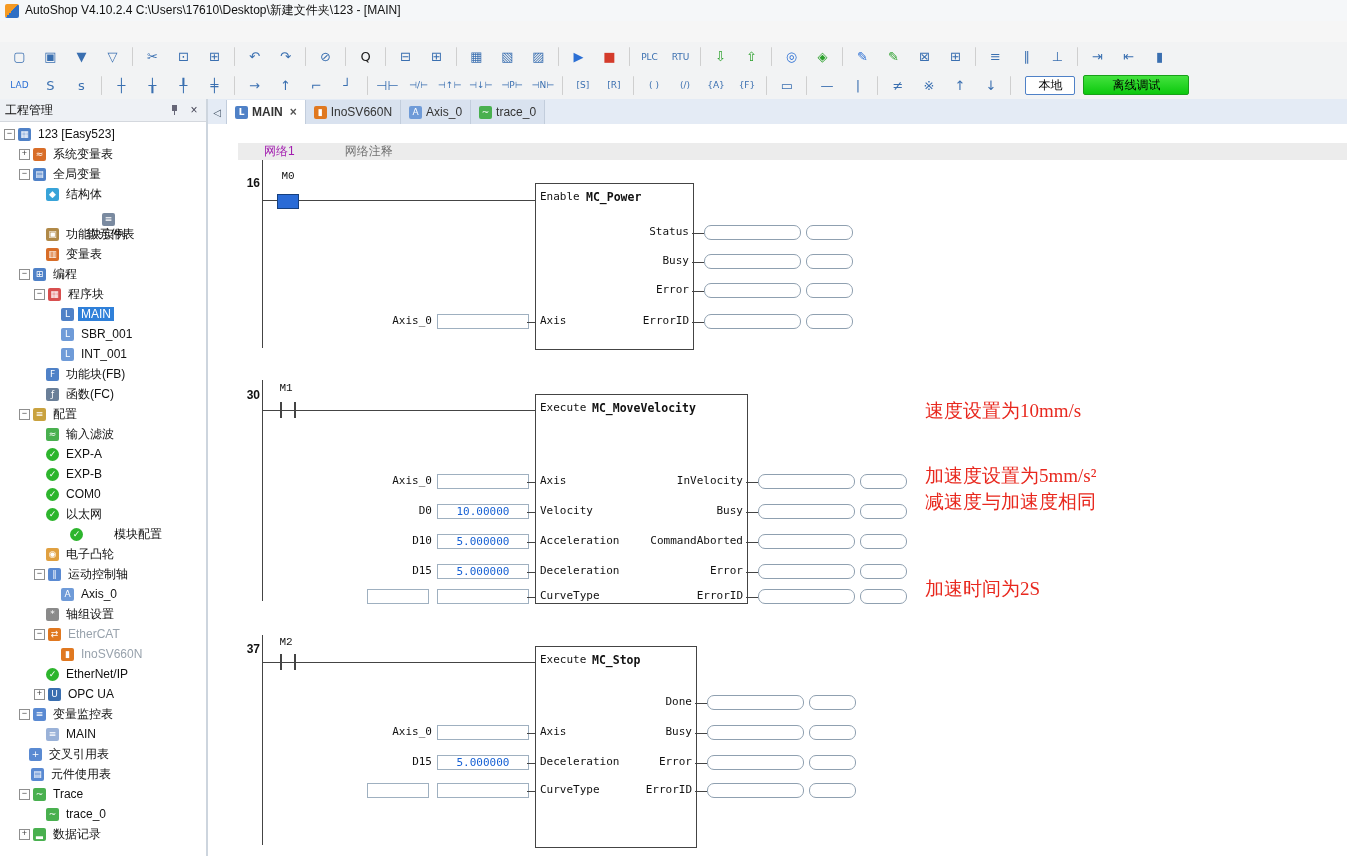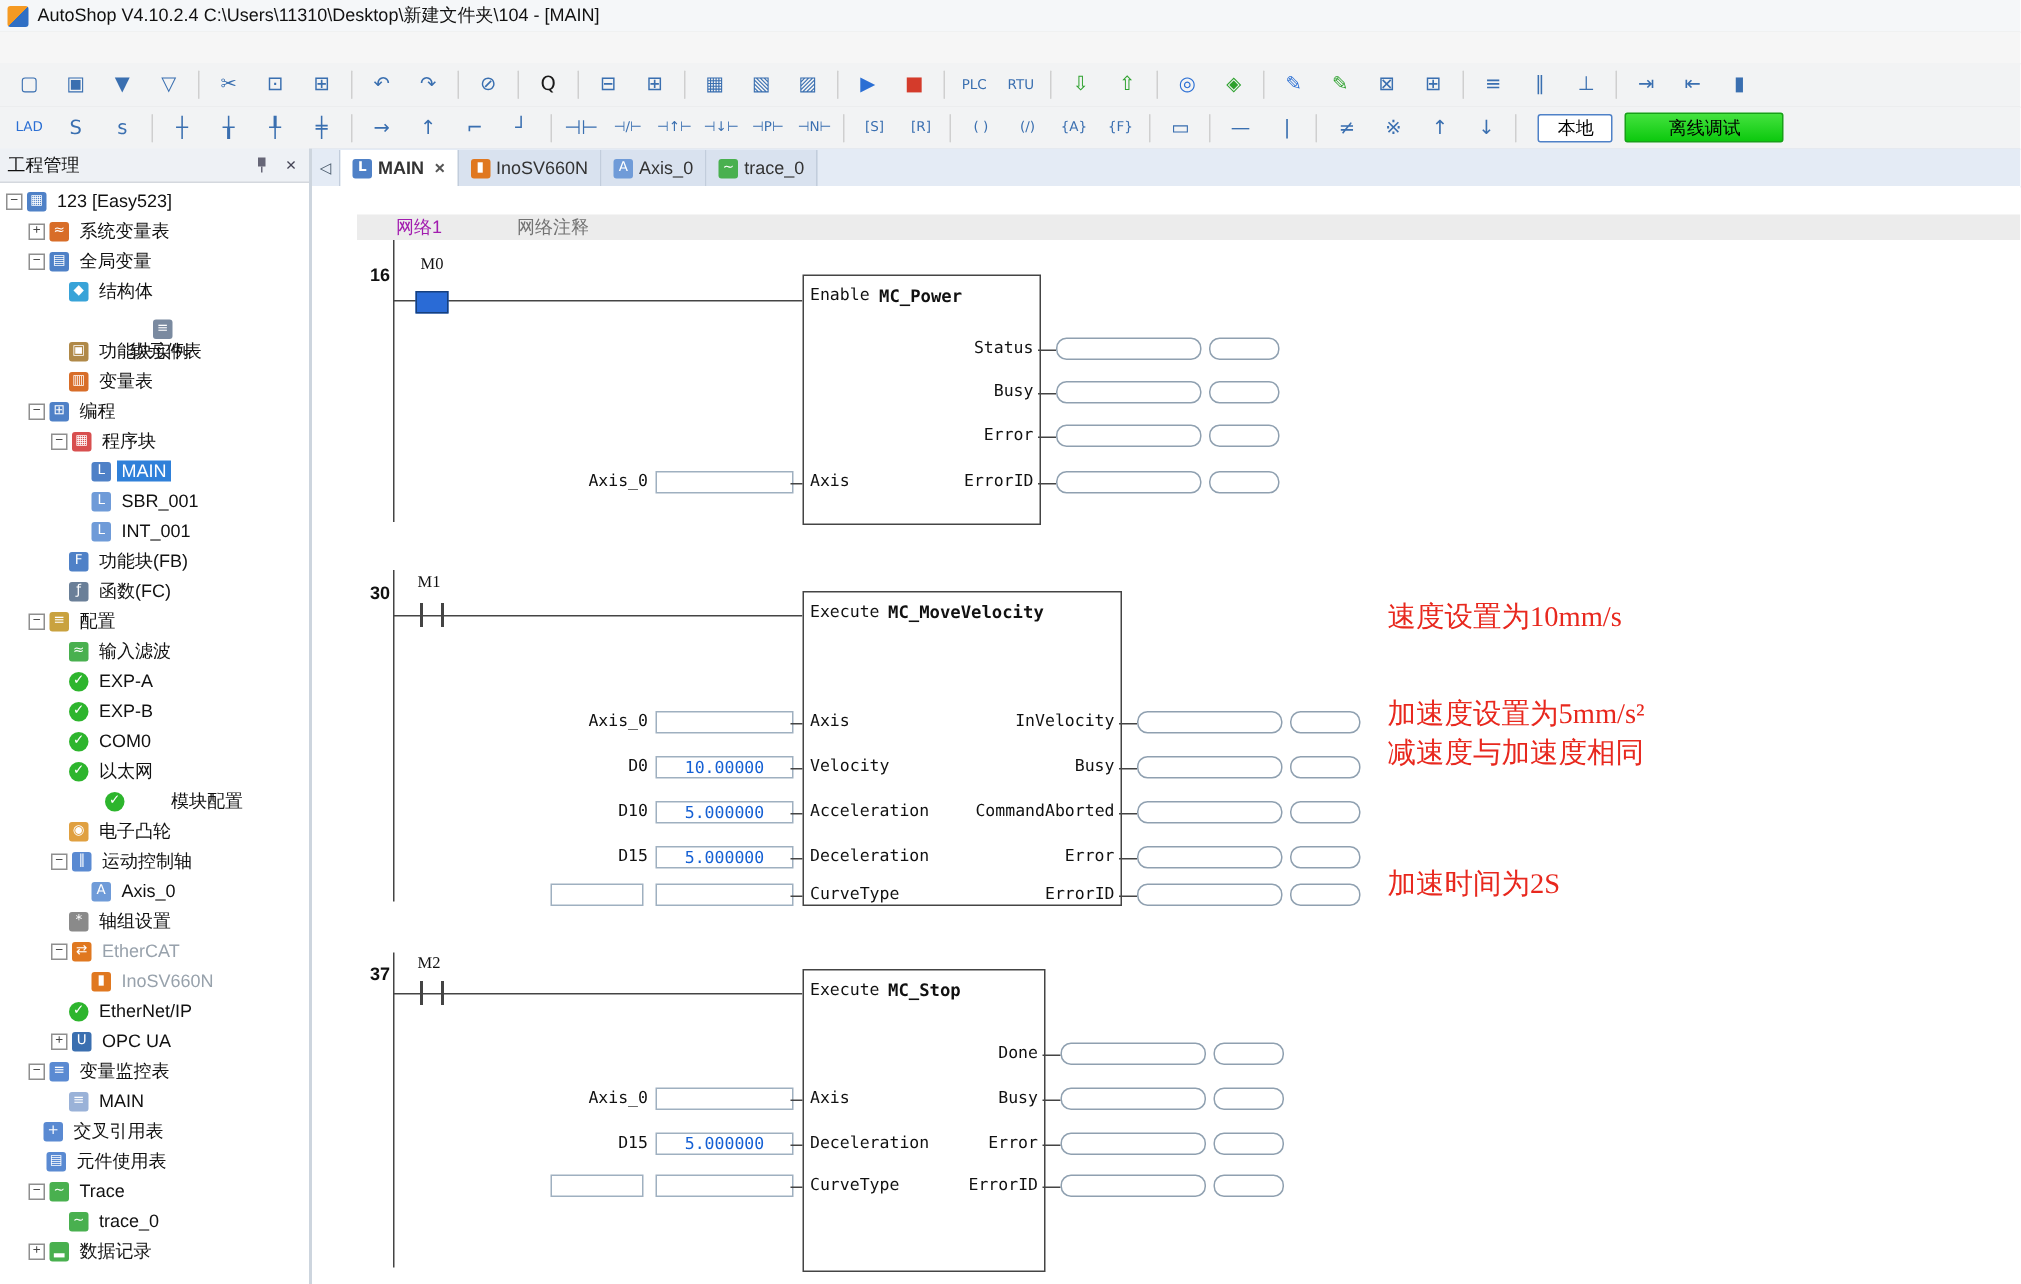--- a/index.html
+++ b/index.html
@@ -94,41 +94,41 @@
   .canvas{position:absolute;left:0;right:0;top:25px;bottom:0;background:#fff;overflow:hidden}
 
   
   .net-band{position:absolute;left:30px;right:0;height:17px;background:#ececec;font-size:12px;line-height:17px}
   .net-name{margin-left:26px;color:#a21caf}
   .net-comment{margin-left:50px;color:#737373}
   .step{position:absolute;left:30px;width:22px;text-align:right;font-weight:bold;font-size:12px}
   .rail{position:absolute;left:54px;width:1px;background:#444}
   .hw{position:absolute;height:1px;background:#444}
   .vbar{position:absolute;width:2px;height:16px;background:#444}
-  .clabel{position:absolute;width:40px;text-align:center;font-family:Liberation Serif, serif;font-size:11px}
+  .clabel{position:absolute;width:40px;text-align:center;font-family:Liberation Mono, monospace;font-size:11px}
   .contact-solid{position:absolute;width:20px;height:13px;background:#2a6bd6;border:1px solid #16407e}
   .fblock{position:absolute;border:1px solid #444;background:#fff;font-family:"DejaVu Sans Mono",monospace;font-size:11px}
   .fexec{position:absolute;left:4px;top:6px}
   .ftitle{position:absolute;top:6px;font-weight:bold;font-size:11.5px}
   .fout{position:absolute;right:4px}
   .fin{position:absolute;left:4px}
   .oplabel{position:absolute;width:77px;text-align:right;font-family:"DejaVu Sans Mono",monospace;font-size:11px}
   .opbox{position:absolute;width:90px;height:13px;border:1px solid #9fb0c0;background:#fff;text-align:center;
          line-height:13px;font-family:"DejaVu Sans Mono",monospace;font-size:11px;color:#1560d4}
   .prebox{position:absolute;width:60px;height:13px;border:1px solid #9fb0c0;background:#fff}
   .mbox{position:absolute;width:95px;height:13px;border:1px solid #8fa0b0;background:#fff;border-radius:7px}
   .mbox2{position:absolute;width:45px;height:13px;border:1px solid #8fa0b0;background:#fff;border-radius:7px}
   .anno{position:absolute;left:717px;color:#e8281e;font-family:"Liberation Serif",serif;font-size:19px;white-space:nowrap}
 </style>
 </head>
 <body>
 
 <div class="titlebar">
   <span class="app-icon"></span>
-  <span>AutoShop V4.10.2.4 C:\Users\11310\Desktop\新建文件夹\104 - [MAIN]</span>
+  <span>AutoShop V4.10.2.4 C:\Users\17610\Desktop\新建文件夹\123 - [MAIN]</span>
 </div>
 
 <div class="menubar">
 
 <span class="menu-item"></span>
     <span class="menu-item"></span>
     <span class="menu-item"></span>
     <span class="menu-item"></span>
     <span class="menu-item"></span>
     <span class="menu-item"></span>

